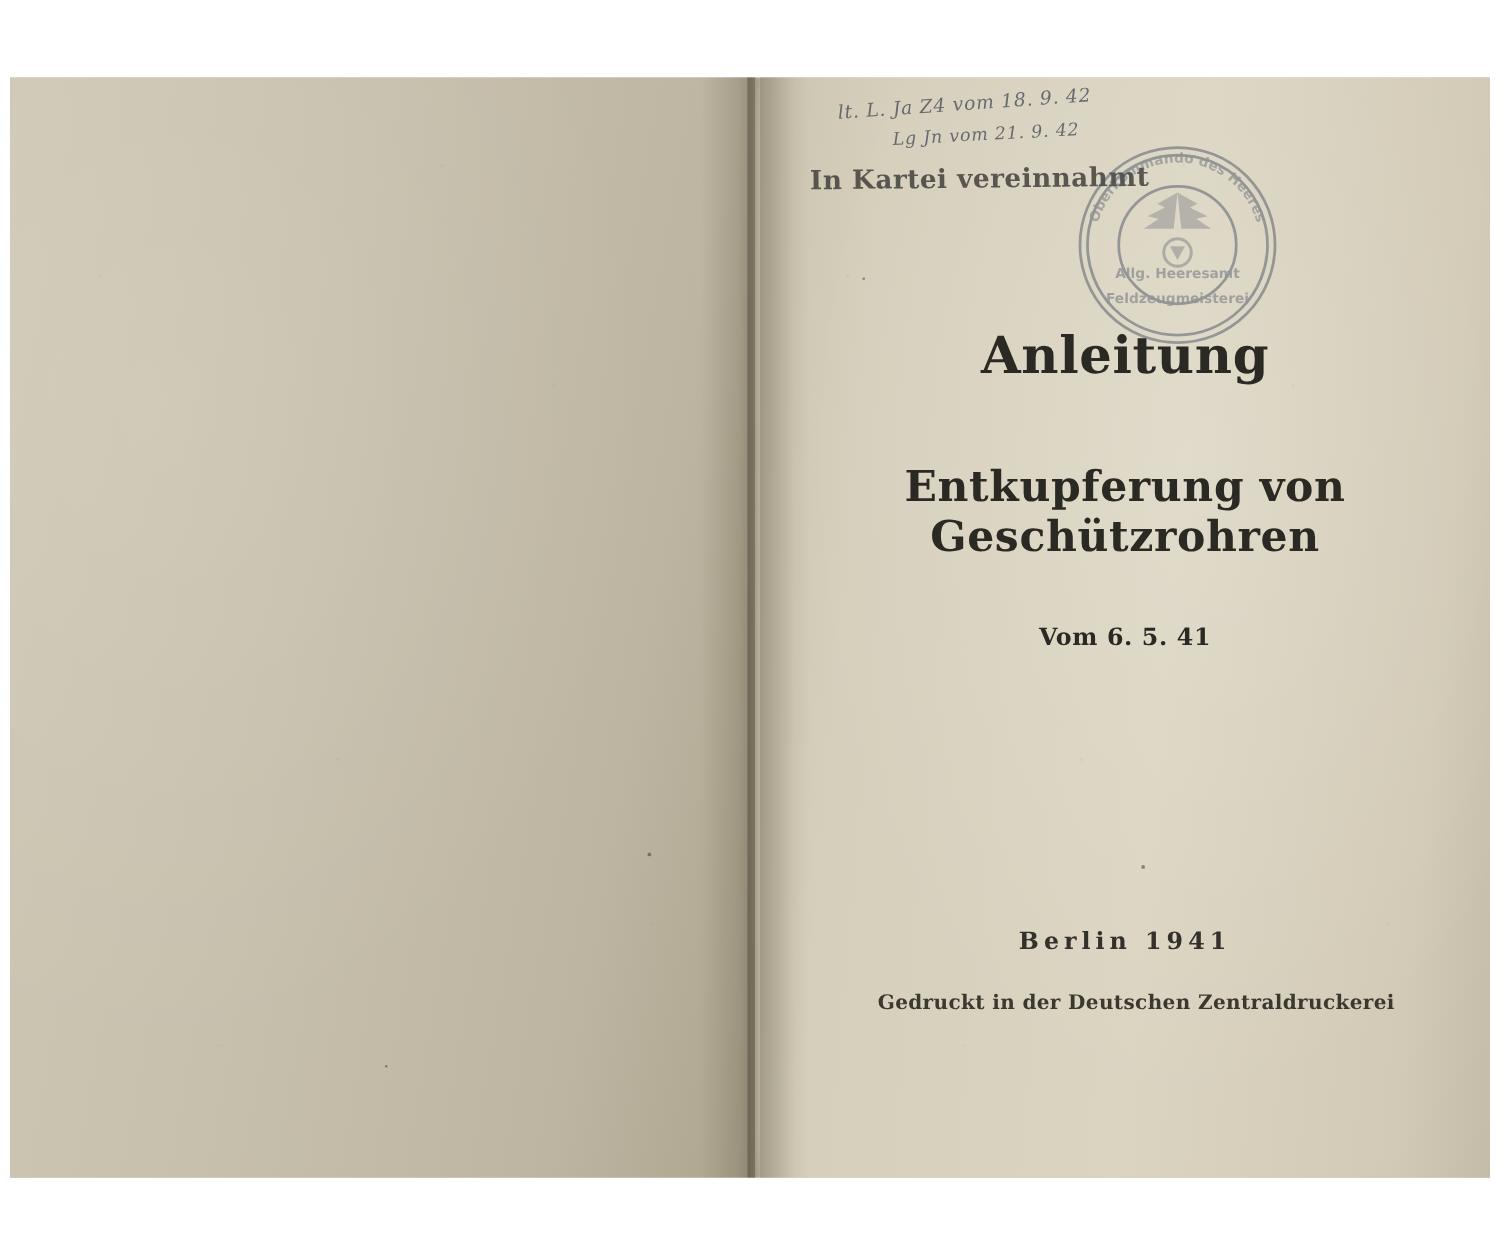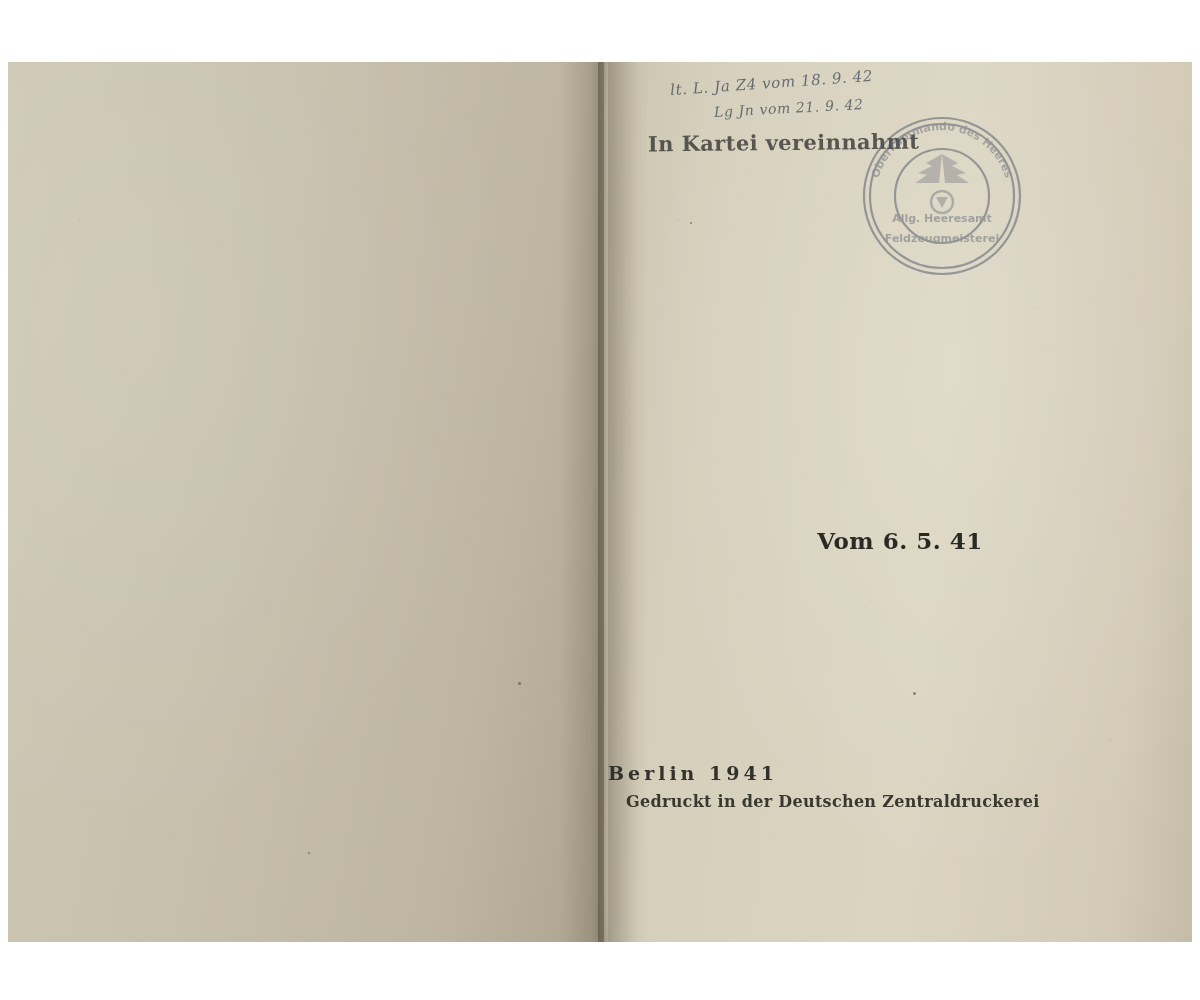--- a/index.html
+++ b/index.html
@@ -172,37 +172,38 @@
     left: 0; right: 0;
     top: 308px;
     text-align: center;
     font-size: 34px;
   }
   .title-date {
     position: absolute;
     left: 0; right: 0;
     top: 437px;
     text-align: center;
-    font-size: 23px;
-    margin-top: 28px;
+    font-size: 19px;
   }
   .imprint-place {
     position: absolute;
     left: 0; right: 0;
-    top: 700px;
+    top: 680px;
+    text-align: center;
     font-size: 19px;
     letter-spacing: 4px;
     font-weight: 700;
     color: #33312b;
     font-family: "DejaVu Serif", serif;
   }
   .imprint-printer {
     position: absolute;
     left: 18px; right: 0;
     top: 730px;
+    text-align: center;
     font-size: 16px;
     font-family: "DejaVu Serif", serif;
     font-weight: 700;
     color: #3a382f;
     letter-spacing: .3px;
   }
 
   .spot {
     position: absolute;
     width: 3px; height: 3px;
@@ -245,20 +246,22 @@
         <path d="M80 87 l12 0 -6 11 z" fill="#4a5466" opacity="0.6"></path>
         <text x="86" y="112" text-anchor="middle" font-family="DejaVu Sans, sans-serif" font-size="11" font-weight="bold" fill="#4a5466" opacity="0.8">Allg. Heeresamt</text>
         <text x="86" y="132" text-anchor="middle" font-family="DejaVu Sans, sans-serif" font-size="11" font-weight="bold" fill="#4a5466" opacity="0.8">Feldzeugmeisterei</text>
         <path id="arcpath" d="M 20 86 A 66 66 0 0 1 152 86" fill="none"></path>
         <text font-family="DejaVu Sans, sans-serif" font-size="11" font-weight="bold" fill="#4a5466" opacity="0.75">
           <textPath href="#arcpath" startOffset="50%" text-anchor="middle">Oberkommando des Heeres</textPath>
         </text>
       </svg>
 
 
+      <div class="title-main fraktur">Anleitung</div>
+      <div class="title-sub2 fraktur">Entkupferung von Geschützrohren</div>
       <div class="title-date fraktur">Vom 6. 5. 41</div>
 
       <div class="imprint-place">Berlin 1941</div>
       <div class="imprint-printer">Gedruckt in der Deutschen Zentraldruckerei</div>
 
       <div class="spot" style="left:305px; top:630px;"></div>
       <div class="spot" style="left:82px; top:160px; width:2px; height:2px;"></div>
     </div>
 
   </div>

